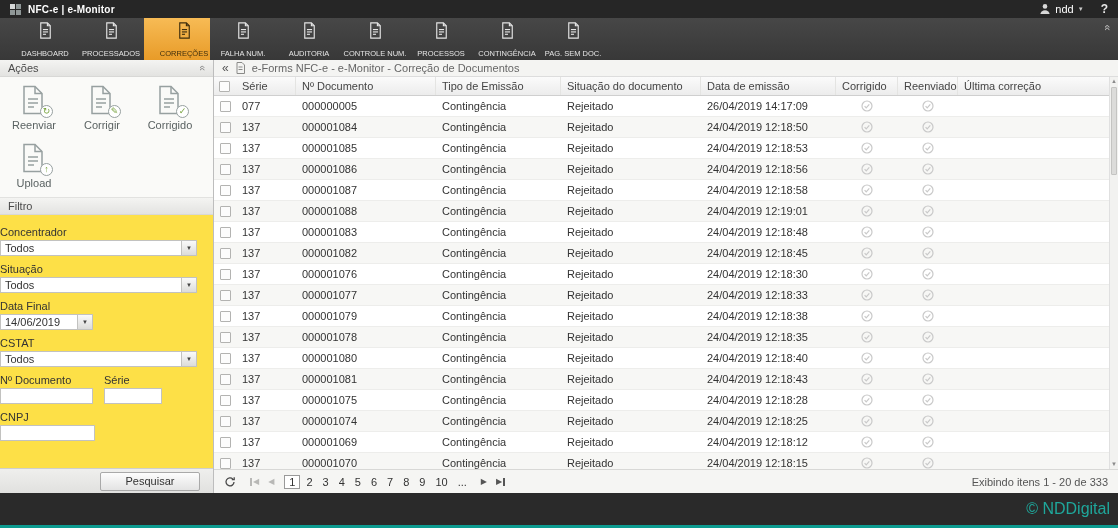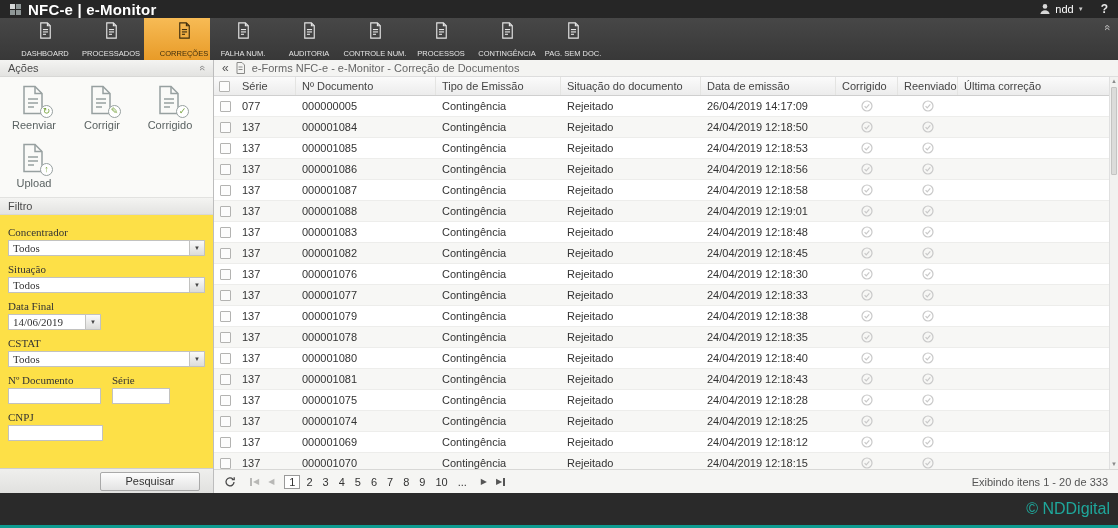--- a/index.html
+++ b/index.html
@@ -5,21 +5,21 @@
   * { margin:0; padding:0; box-sizing:border-box; }
   html,body { background:#888; }
   body { font-family:"Liberation Sans", sans-serif; }
   .app { width:1118px; height:528px; display:flex; flex-direction:column; overflow:hidden; background:#fff; position:relative; font-size:11px; color:#333; }
 
   
   .titlebar { height:18px; flex:0 0 18px; background:#262626; color:#fff; display:flex; align-items:center; padding:0 10px; gap:7px; }
   .logo { display:grid; grid-template-columns:5px 5px; grid-template-rows:5px 5px; gap:1px; }
   .logo i { background:#8f9797; }
   .logo i:first-child { background:#d6d8d8; }
-  .tb-title { font-weight:bold; font-size:15px; letter-spacing:0.2px; }
+  .tb-title { font-weight:bold; font-size:10px; letter-spacing:0.2px; }
   .flex-sp { flex:1; }
   .tb-user { display:flex; align-items:center; gap:4px; cursor:pointer; }
   .tb-caret { font-size:6px; color:#c9c9c9; }
   .tb-help { font-weight:bold; font-size:12px; color:#e8e8e8; margin-left:10px; cursor:pointer; }
 
   
   .ribbon { height:42px; flex:0 0 42px; background:linear-gradient(#474747,#383838); display:flex; position:relative; padding-left:12px; }
   .rb-items { display:flex; }
   .rb-item { width:66px; display:flex; flex-direction:column; align-items:center; justify-content:center; gap:7px; color:#e5e5e5; cursor:pointer; }
   .rb-item .rb-label { font-size:7.5px; white-space:nowrap; }
@@ -32,21 +32,21 @@
 
   
   .sidebar { width:214px; flex:0 0 214px; background:#fde047; border-right:1px solid #bdbdbd; display:flex; flex-direction:column; }
   .panel-header { height:17px; flex:0 0 17px; background:linear-gradient(#f4f4f2,#e3e3e1); border-bottom:1px solid #d8d8d6; display:flex; align-items:center; justify-content:space-between; padding:0 8px; color:#4a4a4a; }
   .panel-header .chev-up { color:#8a8a8a; font-size:10px; }
   .actions-area { background:#fafaf8; padding:8px 6px 6px; display:flex; flex-wrap:wrap; column-gap:12px; row-gap:10px; height:121px; flex:0 0 121px; border-bottom:1px solid #e2e2e0; }
   .action { width:56px; display:flex; flex-direction:column; align-items:center; gap:3px; cursor:pointer; }
   .ac-iconwrap { position:relative; width:28px; height:31px; }
   .ac-badge { position:absolute; right:-5px; bottom:-2px; width:13px; height:13px; border-radius:50%; background:#fff; border:1px solid #97a0a0; color:#76a23c; font-size:9px; line-height:11px; text-align:center; }
   .ac-label { font-size:11px; color:#5a6262; }
-  .filter-area { flex:1 1 auto; padding:4px 8px; display:flex; flex-direction:column;font-family:Liberation Serif, serif; }
+  .filter-area { flex:1 1 auto; padding:4px 0; display:flex; flex-direction:column; }
   .f-label { margin:7px 0 2px; color:#333; display:block; }
   .combo { display:flex; height:16px; background:#fff; border:1px solid #c2c2c0; width:197px; }
   .combo .combo-val { flex:1; padding:1px 4px; overflow:hidden; white-space:nowrap; }
   .combo .combo-btn { width:15px; flex:0 0 15px; background:linear-gradient(#fafafa,#dcdcda); border-left:1px solid #c2c2c0; display:flex; align-items:center; justify-content:center; font-size:6px; color:#444; cursor:pointer; }
   .two-col { display:flex; gap:11px; }
   .two-col .col { display:flex; flex-direction:column; }
   .combo.small { width:93px; }
   .f-input { height:16px; border:1px solid #c2c2c0; background:#fff; font-family:inherit; font-size:11px; padding:0 4px; }
   .f-input.w-doc { width:93px; }
   .f-input.w-serie { width:58px; }

